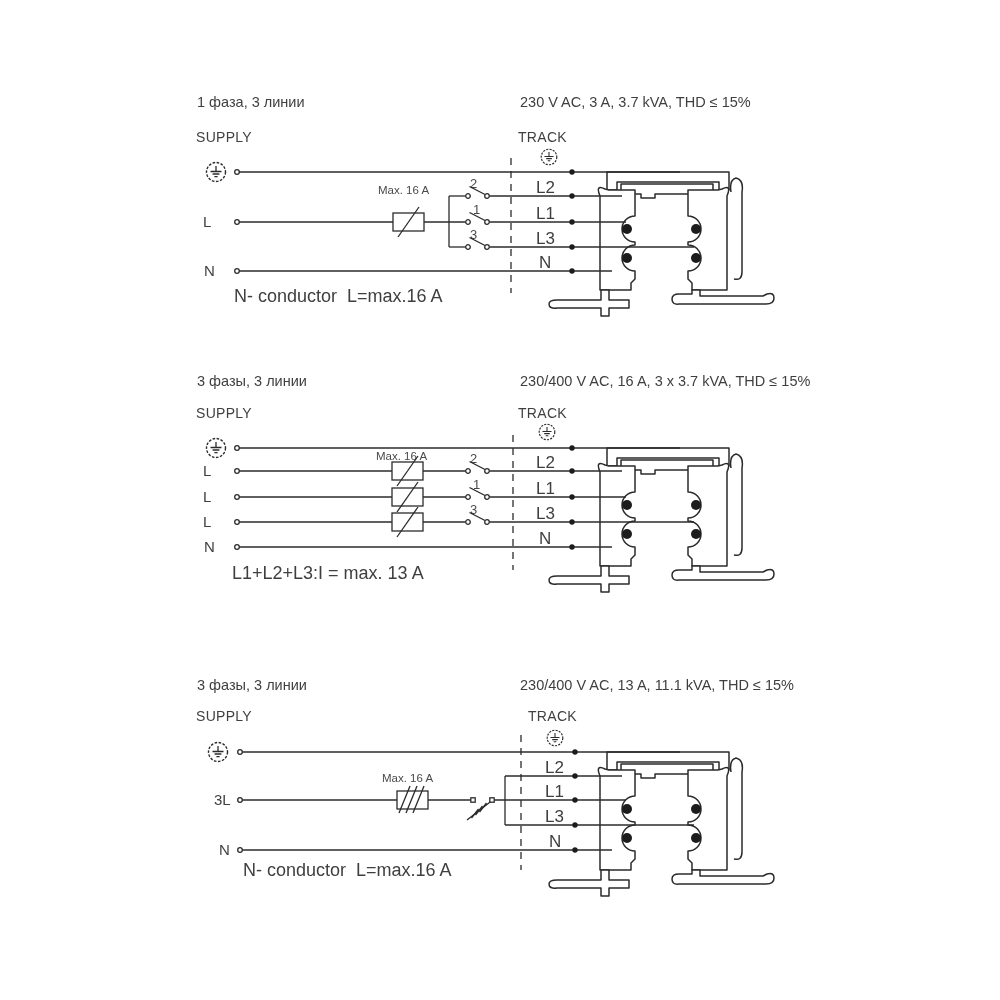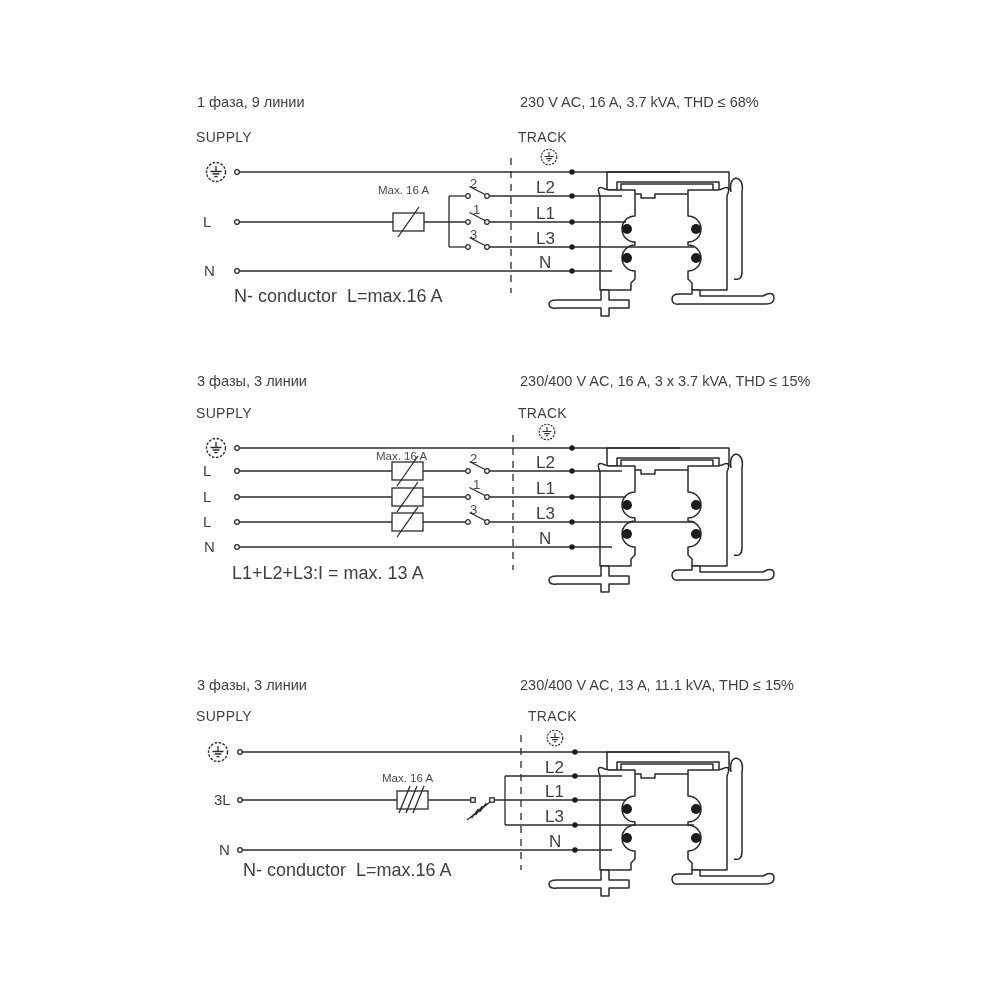--- a/index.html
+++ b/index.html
@@ -154,22 +154,22 @@
       <circle cx="575" cy="776" r="2.7" class="dotf"></circle>
       <circle cx="575" cy="800" r="2.7" class="dotf"></circle>
       <circle cx="575" cy="825" r="2.7" class="dotf"></circle>
       <circle cx="575" cy="850" r="2.7" class="dotf"></circle>
       <use href="#pe" transform="translate(218,752)"></use>
       <use href="#pe" transform="translate(555,738) scale(0.82)"></use>
     </g>
   </svg>
 
   <section>
-    <span class="lbl title" style="left:197px;top:95px;">1 фаза, 9 линии</span>
-    <span class="lbl title" style="left:520px;top:95px;">230 V AC, 16 A, 3.7 kVA, THD ≤ 68%</span>
+    <span class="lbl title" style="left:197px;top:95px;">1 фаза, 3 линии</span>
+    <span class="lbl title" style="left:520px;top:95px;">230 V AC, 3 A, 3.7 kVA, THD ≤ 15%</span>
     <span class="lbl head" style="left:196px;top:130px;">SUPPLY</span>
     <span class="lbl head" style="left:518px;top:130px;">TRACK</span>
     <span class="lbl fuse" style="left:378px;top:184px;">Max. 16 A</span>
     <span class="lbl num" style="left:470px;top:177px;">2</span>
     <span class="lbl num" style="left:473px;top:203px;">1</span>
     <span class="lbl num" style="left:470px;top:228px;">3</span>
     <span class="lbl term" style="left:203px;top:214px;">L</span>
     <span class="lbl term" style="left:204px;top:263px;">N</span>
     <span class="lbl tterm" style="left:536px;top:179px;">L2</span>
     <span class="lbl tterm" style="left:536px;top:205px;">L1</span>

